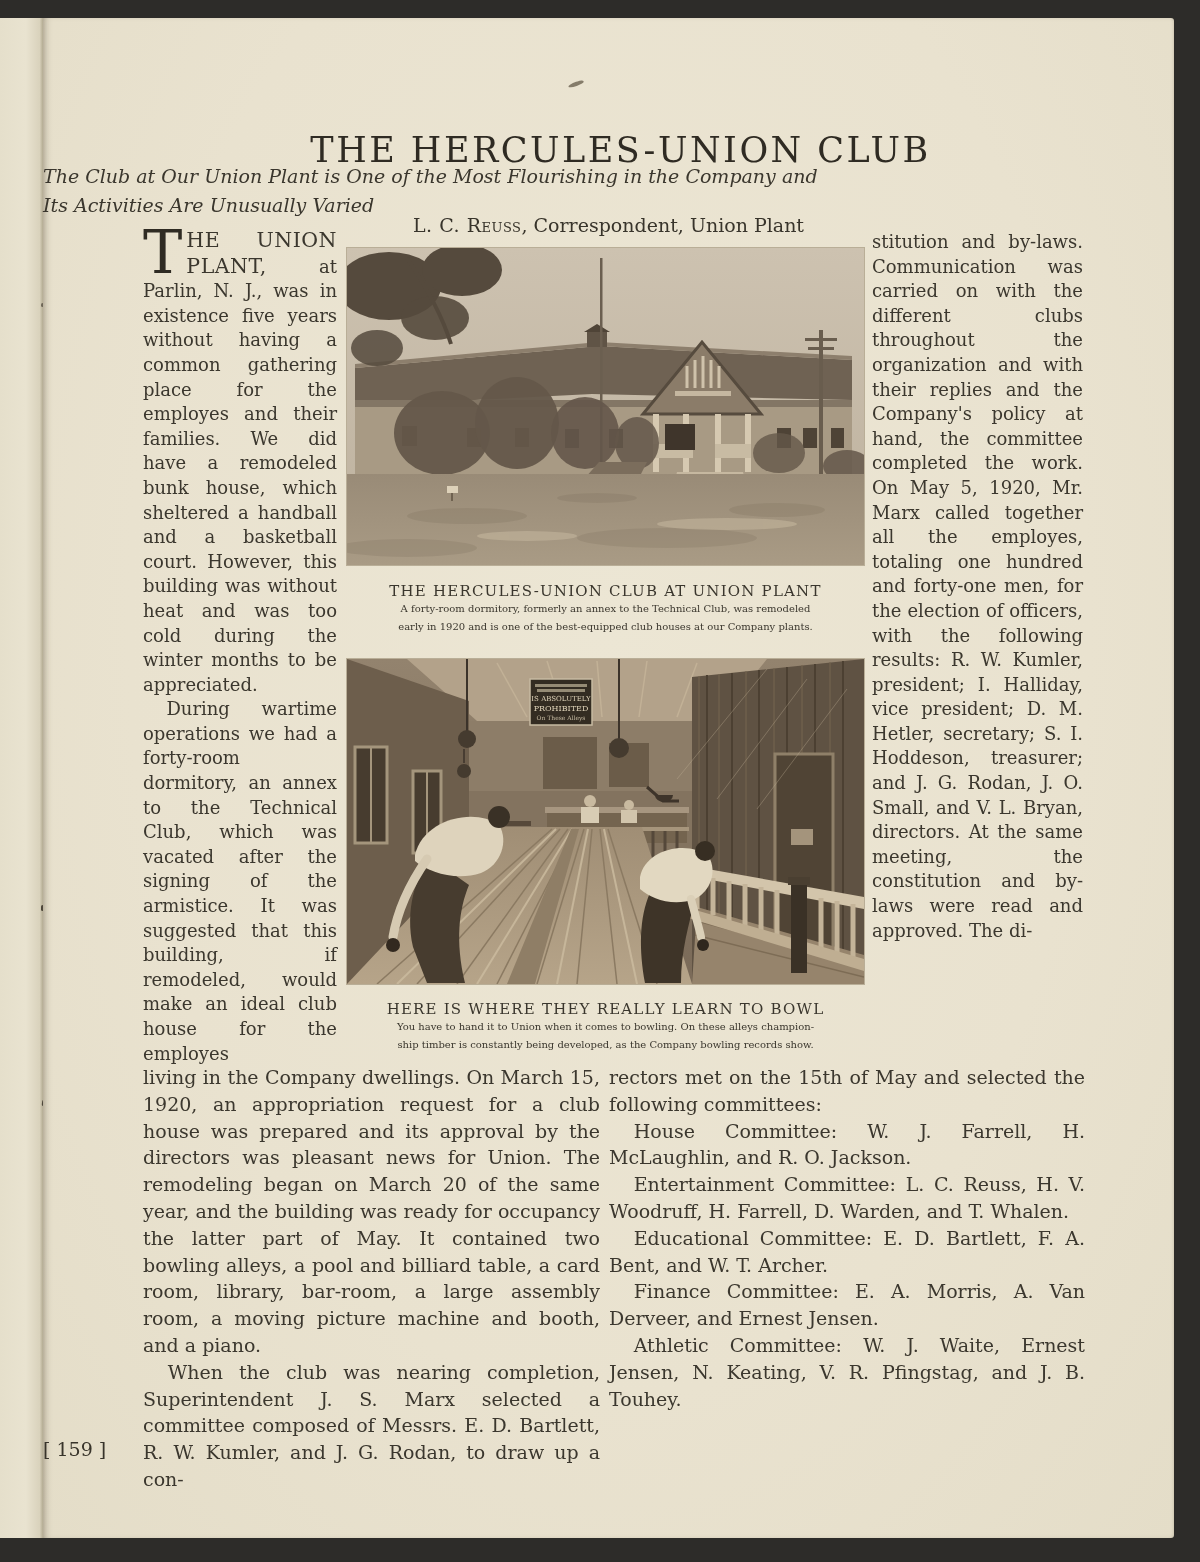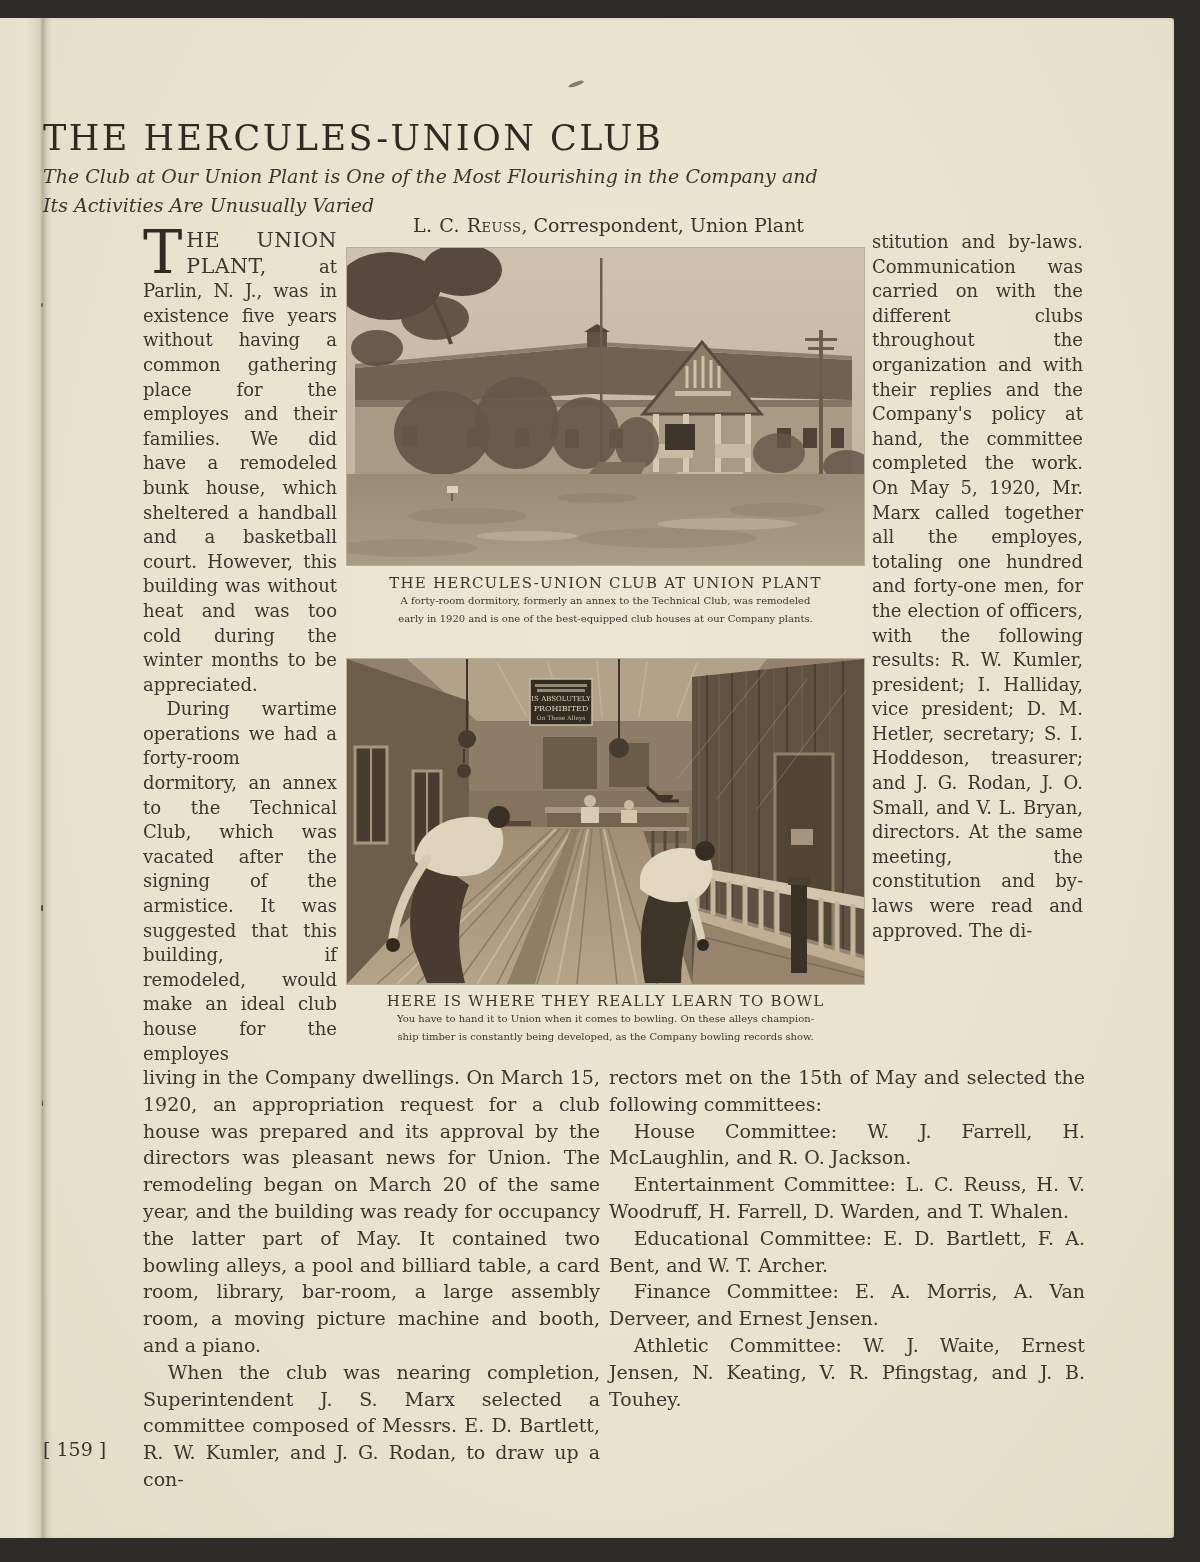--- a/index.html
+++ b/index.html
@@ -19,22 +19,22 @@
     background:
       radial-gradient(ellipse at 50% 40%, #ece6d4 0%, #e9e2cf 60%, #e4ddc8 100%);
     box-shadow:inset 6px 0 9px -6px rgba(60,50,30,.55), inset -2px 0 3px -2px rgba(60,50,30,.25);
     border-radius:0 3px 3px 0;
   }
   .stitch{position:absolute;width:3px;height:6px;background:#4d463a;border-radius:2px;}
   .smudge{position:absolute;left:525px;top:64px;width:16px;height:4px;background:#6c6250;
     border-radius:60% 40% 50% 50%;transform:rotate(-18deg);opacity:.8;}
   
   .title{
-    position:absolute;top:100px;left:0;width:100%;text-align:left;
-    font-size:35px;letter-spacing:2.5px;color:#2f2b23;font-weight:normal;margin:0;
+    position:absolute;top:100px;left:0;width:100%;text-align:center;
+    font-size:35px;letter-spacing:2.5px;color:#2f2b23;font-weight:normal;margin:12px;
   }
   .subtitle{
     position:absolute;top:144px;left:0;width:100%;text-align:left;
     font-style:italic;font-size:19px;line-height:29px;color:#3a362d;
   }
   .byline{
     position:absolute;top:196px;left:0;width:100%;text-align:center;
     font-size:19px;color:#38342b;
   }
   .byline .smallcaps{font-variant:small-caps;letter-spacing:.5px;}
@@ -44,21 +44,21 @@
   .col-left{left:100px;top:210px;width:194px;font-size:18px;line-height:24.6px;}
   .col-right{left:829px;top:212px;width:211px;font-size:18px;line-height:24.6px;}
   .col-left .indent, .bottom .indent{text-indent:1.3em;}
   .dropcap{
     float:left;font-size:59px;line-height:45px;padding:2px 4px 0 0;color:#2f2b23;
   }
   .lead{font-size:20.5px;letter-spacing:.5px;}
   
   .figure-col{position:absolute;left:303px;top:229px;width:519px;}
   .photo{display:block;width:517px;border:1px solid #b9ae97;background:#c2b6a2;}
-  .caption{width:100%;text-align:center;color:#3a362d;}
+  .caption{width:100%;text-align:center;color:#3a362d;margin-top:8px;}
   .caption .cap-title{font-size:15px;letter-spacing:1.2px;margin:0;}
   .caption .cap-line{font-size:10px;line-height:17.5px;margin:0;}
   .cap1{position:absolute;top:327px;left:0;width:100%;}
   .cap2{position:absolute;top:745px;left:0;width:100%;}
   .photo2{position:absolute;top:411px;left:0;}
   
   .bottom{position:absolute;top:1046px;font-size:19px;line-height:26.8px;}
   .bottom-left{left:100px;width:457px;}
   .bottom-right{left:566px;width:476px;}
   

